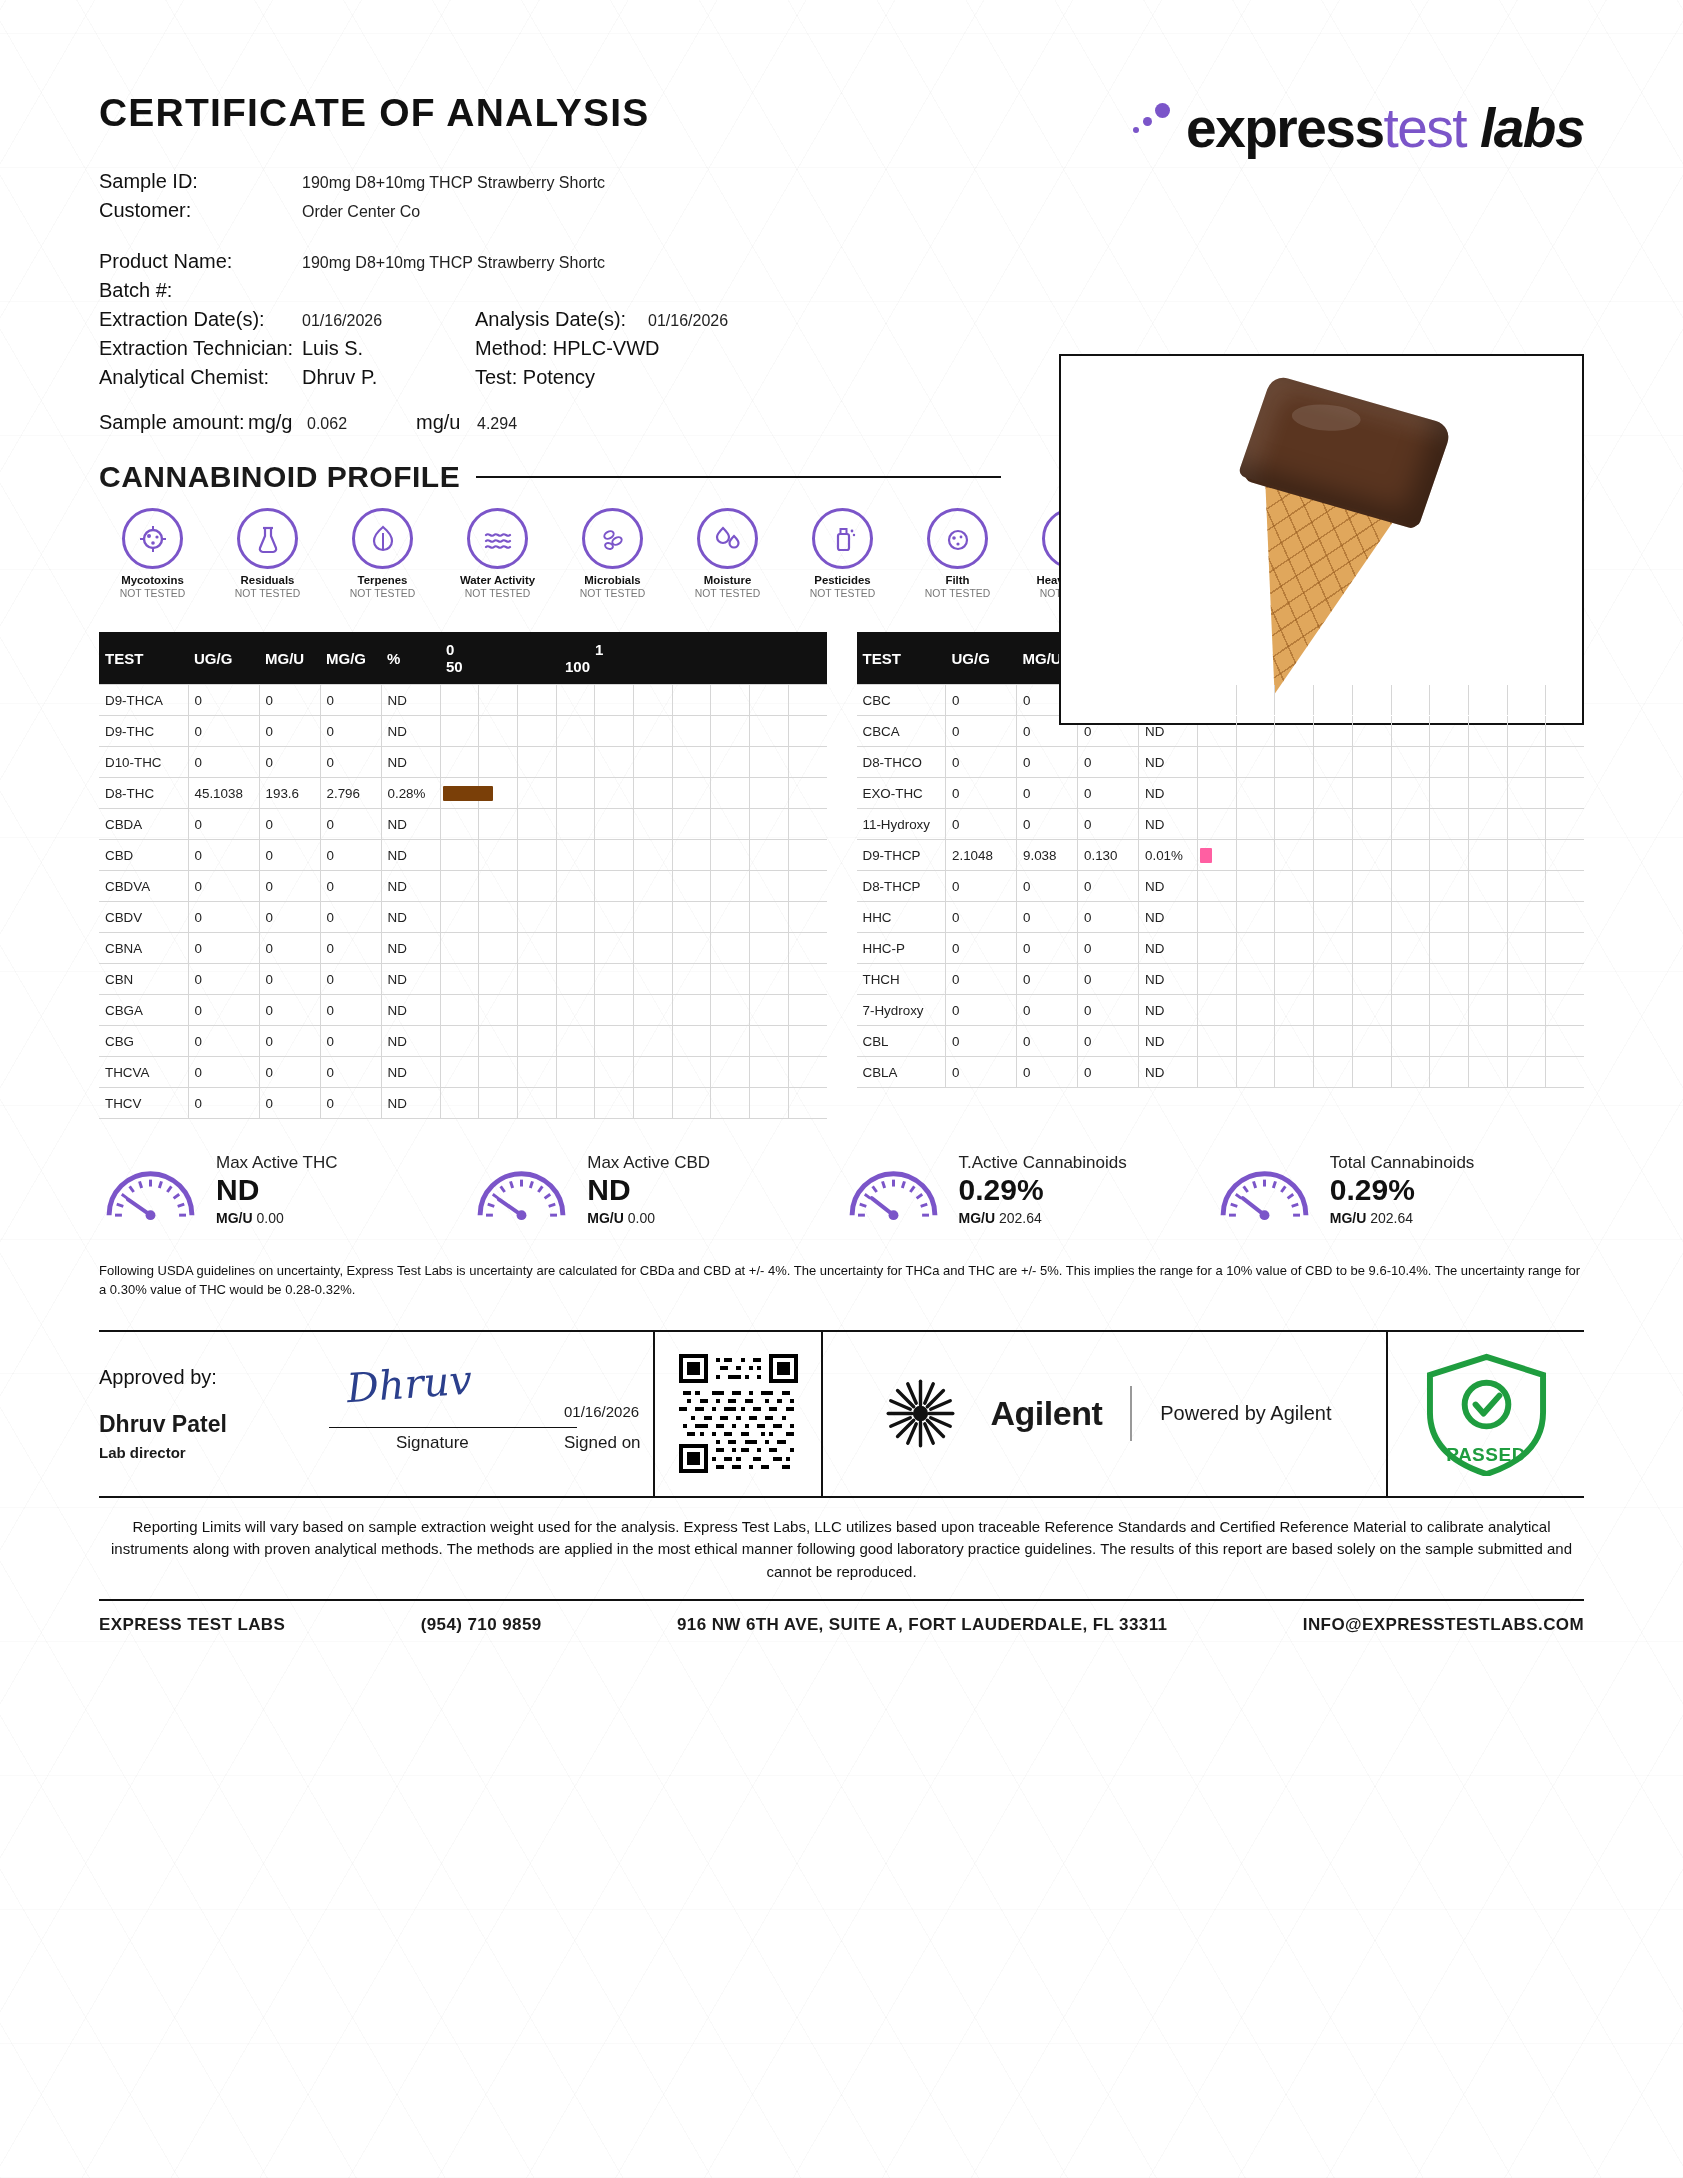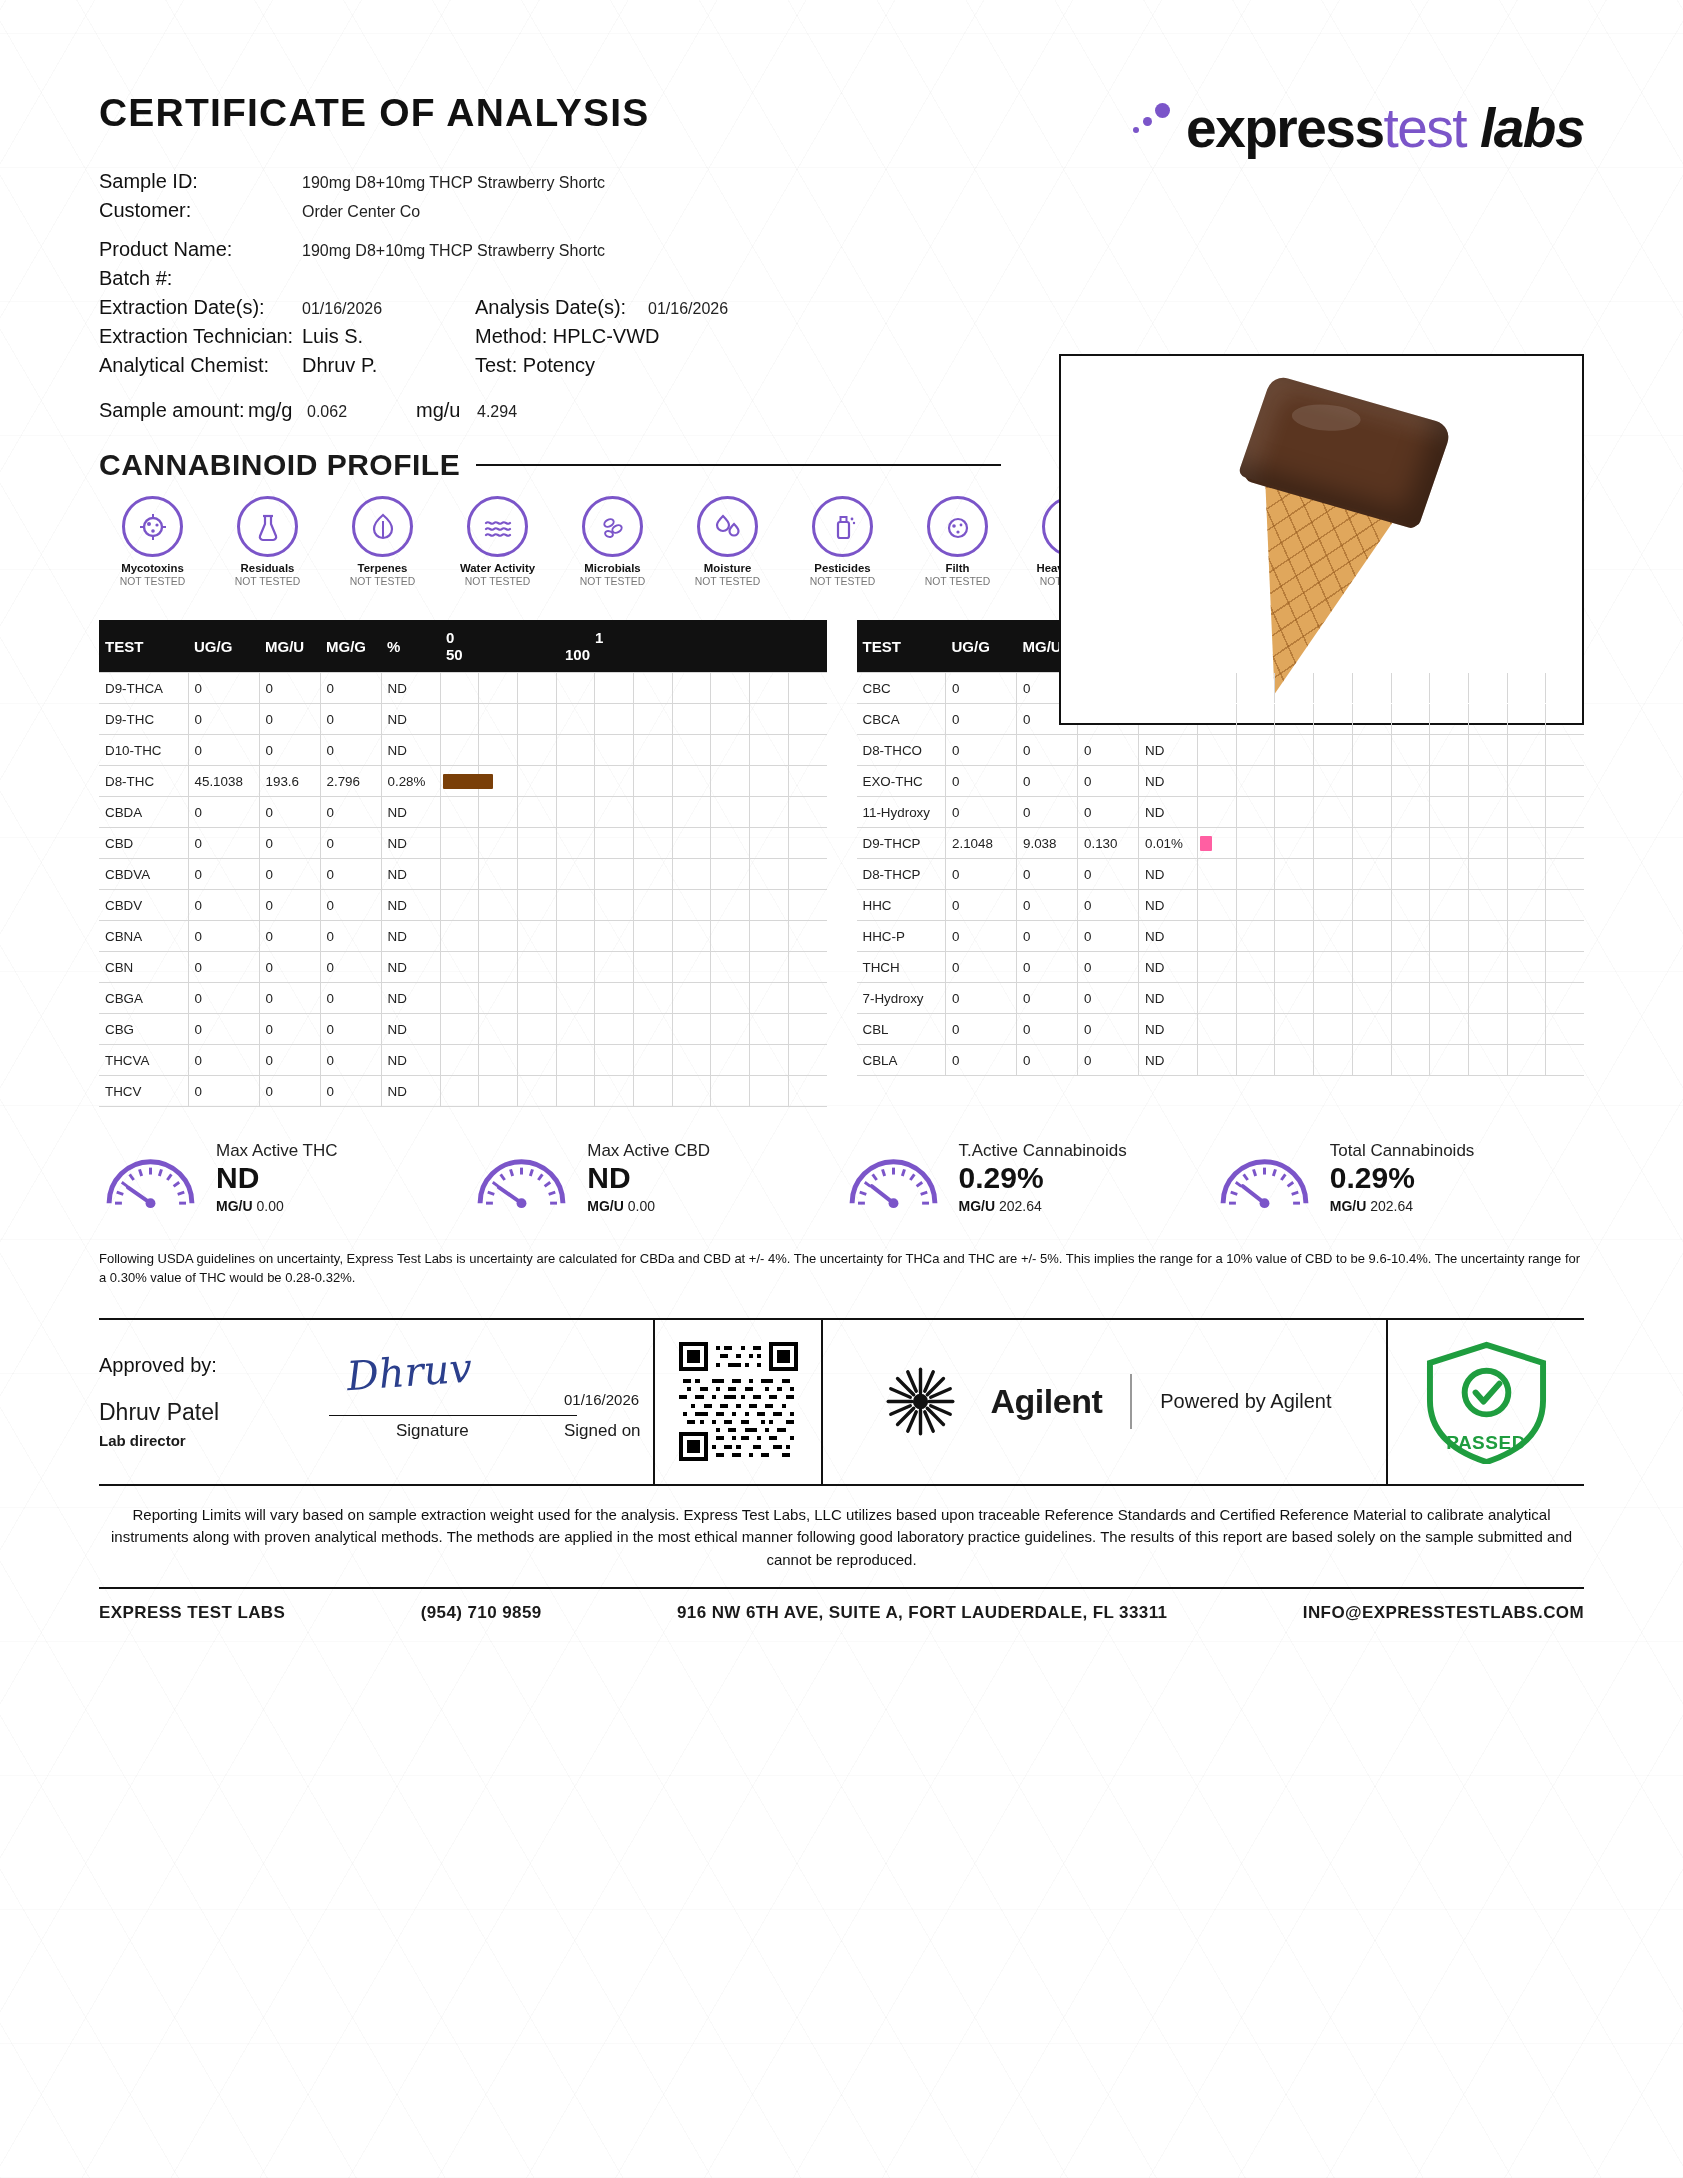--- a/index.html
+++ b/index.html
@@ -135,21 +135,21 @@
   .disclaimer{ margin-top:36px; font-size:13px; line-height:1.45; color:#111; }
 
   
   .approval{
     margin-top:30px; border-top:2px solid #111; border-bottom:2px solid #111;
     display:flex; align-items:stretch; height:168px;
   }
   .ap-col{ display:flex; flex-direction:column; justify-content:center; }
   .ap-left{ width:554px; position:relative; padding:14px 0; }
   .ap-left .t1{ font-size:20px; color:#111; }
-  .ap-left .nm{ font-size:23px; font-weight:normal; margin-top:22px; }
+  .ap-left .nm{ font-size:23px; font-weight:bold; margin-top:22px; }
   .ap-left .t2{ font-size:15px; font-weight:bold; margin-top:6px; }
   .sig{ position:absolute; left:248px; top:26px; width:208px; height:59px; color:#2b3f8c; font-size:40px; font-style:italic; font-family:"DejaVu Serif", serif; transform:rotate(-4deg); }
   .sig-line{ position:absolute; left:230px; top:95px; width:248px; border-bottom:1px solid #111; }
   .sig-cap{ position:absolute; left:297px; top:101px; font-size:17px; }
   .signed-date{ position:absolute; left:465px; top:71px; font-size:15px; }
   .signed-cap{ position:absolute; left:465px; top:101px; font-size:17px; }
 
   .ap-qr{ width:168px; display:flex; align-items:center; justify-content:center; border-left:2px solid #111; }
   .qr{ width:119px; height:119px; }
   .ap-agilent{ flex:1; display:flex; align-items:center; justify-content:center; gap:28px; border-left:2px solid #111; }
@@ -185,21 +185,21 @@
         <span class="lt-express">express</span><span class="lt-test">test</span>&nbsp;<span class="lt-labs">labs</span>
       </div>
     </div>
   </div>
 
   <div class="meta meta-block">
     <div class="row">
         <span class="lbl w260">Sample ID:</span>
         <span class="val">190mg D8+10mg THCP Strawberry Shortc</span>
       </div>
-    <div class="row" style="margin-bottom:16px;">
+    <div class="row" style="margin-bottom:28px;">
         <span class="lbl w260">Customer:</span>
         <span class="val">Order Center Co</span>
       </div>
     <div class="row">
         <span class="lbl w260">Product Name:</span>
         <span class="val">190mg D8+10mg THCP Strawberry Shortc</span>
       </div>
     <div class="row">
         <span class="lbl w260">Batch #:</span>
         <span class="val"></span>

